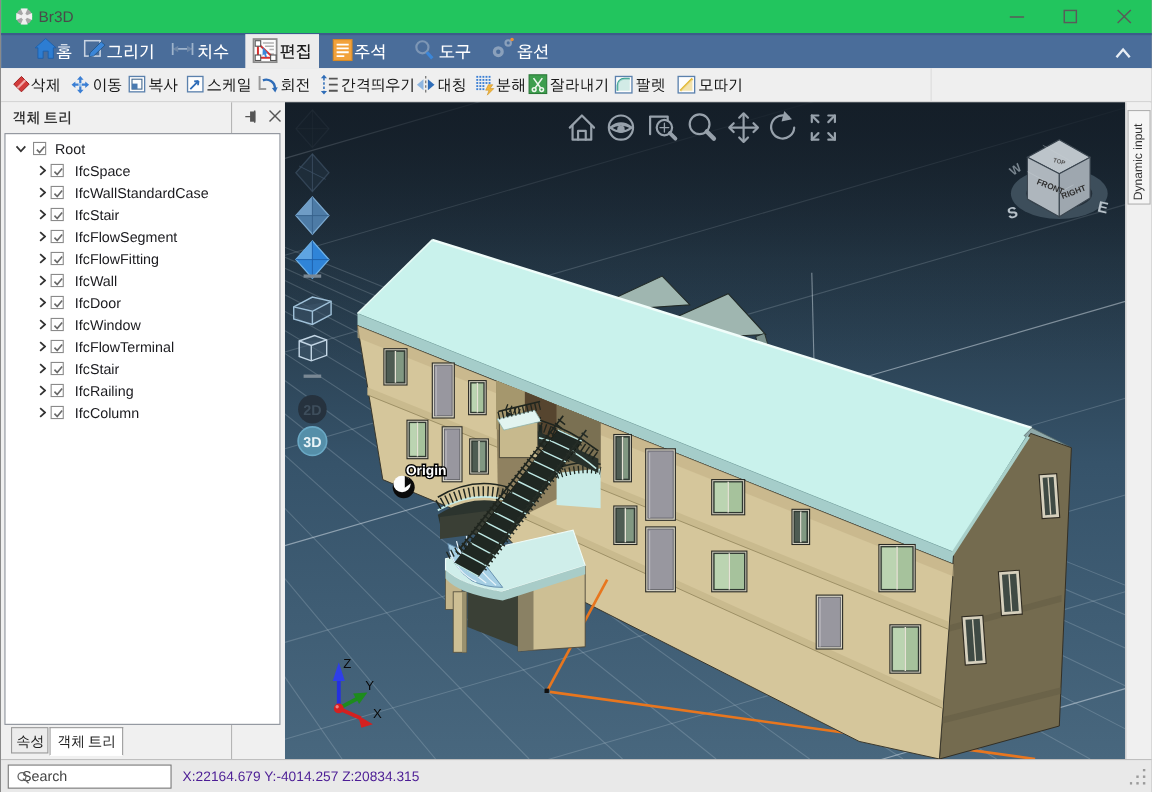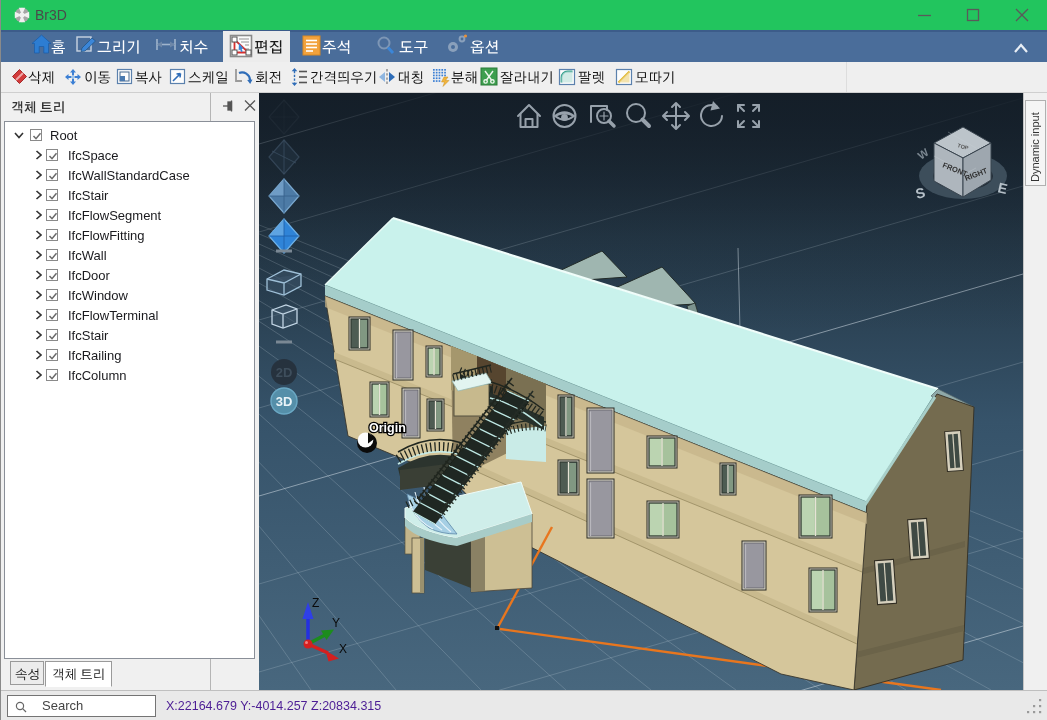--- a/index.html
+++ b/index.html
@@ -683,21 +683,21 @@
     </div>
 <div class="abs" id="rightstrip">
       <div class="abs" id="dyntab">
         <span>Dynamic input</span>
       </div>
     </div>
 <div class="abs" id="statusbar">
       <div class="abs" id="searchbox"><svg class="abs" style="left:6px;top:4px" width="14" height="14" viewBox="0 0 14 14">
           <circle cx="6" cy="6" r="3.6" stroke="#666" stroke-width="1.2" fill="none"></circle>
           <line x1="8.7" y1="8.7" x2="12" y2="12" stroke="#666" stroke-width="1.2"></line>
-        </svg><span style="margin-left:34px">Search</span></div>
+        </svg><span style="margin-left:12px">Search</span></div>
       <div class="abs" id="coords">X:22164.679 Y:-4014.257 Z:20834.315</div>
       <svg class="abs" style="left:1026px;top:8px" width="18" height="18" viewBox="0 0 18 18">
         <g fill="#9a9a9a">
           <rect x="12" y="0" width="2.2" height="2.2"></rect>
           <rect x="12" y="6" width="2.2" height="2.2"></rect>
           <rect x="12" y="12" width="2.2" height="2.2"></rect>
           <rect x="6" y="6" width="2.2" height="2.2"></rect>
           <rect x="6" y="12" width="2.2" height="2.2"></rect>
           <rect x="0" y="12" width="2.2" height="2.2"></rect>
         </g>

